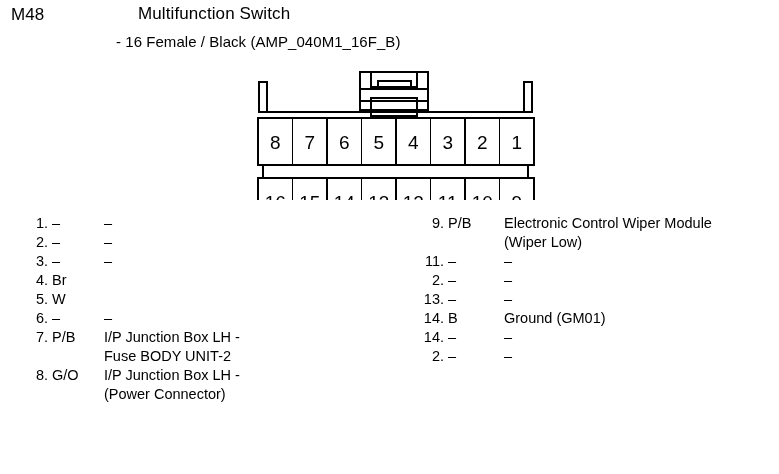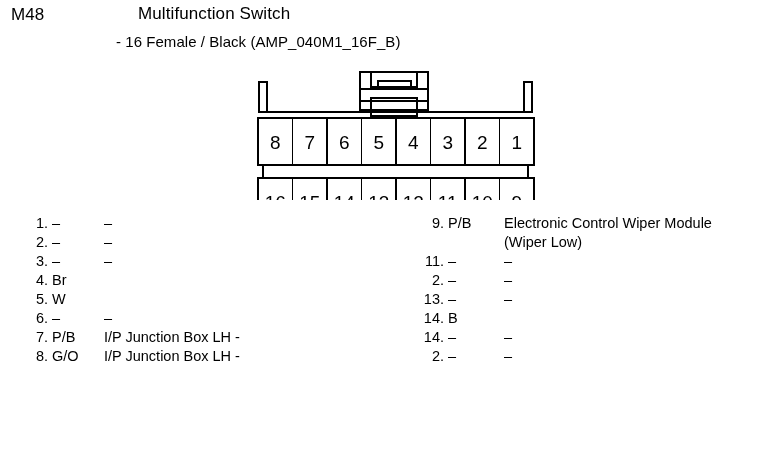--- a/index.html
+++ b/index.html
@@ -176,25 +176,31 @@
     <div class="pin-row">
       <span class="pin-num">6.</span>
       <span class="pin-wire">–</span>
       <span class="pin-desc">–</span>
     </div>
     <div class="pin-row">
       <span class="pin-num">7.</span>
       <span class="pin-wire">P/B</span>
       <span class="pin-desc">I/P Junction Box LH -</span>
     </div>
+    <div class="pin-cont">
+      <span>Fuse BODY UNIT-2</span>
+    </div>
     <div class="pin-row">
       <span class="pin-num">8.</span>
       <span class="pin-wire">G/O</span>
       <span class="pin-desc">I/P Junction Box LH -</span>
     </div>
+    <div class="pin-cont">
+      <span>(Power Connector)</span>
+    </div>
   </div>
 <div id="pin-col-right" class="pin-col pin-col-right-inner">
     <div class="pin-row">
       <span class="pin-num">9.</span>
       <span class="pin-wire">P/B</span>
       <span class="pin-desc">Electronic Control Wiper Module</span>
     </div>
     <div class="pin-cont">
       <span>(Wiper Low)</span>
     </div>
@@ -209,20 +215,21 @@
       <span class="pin-desc">–</span>
     </div>
     <div class="pin-row">
       <span class="pin-num">13.</span>
       <span class="pin-wire">–</span>
       <span class="pin-desc">–</span>
     </div>
     <div class="pin-row">
       <span class="pin-num">14.</span>
       <span class="pin-wire">B</span>
+      <span class="pin-desc">Ground (GM01)</span>
     </div>
     <div class="pin-row">
       <span class="pin-num">14.</span>
       <span class="pin-wire">–</span>
       <span class="pin-desc">–</span>
     </div>
     <div class="pin-row">
       <span class="pin-num">2.</span>
       <span class="pin-wire">–</span>
       <span class="pin-desc">–</span>

